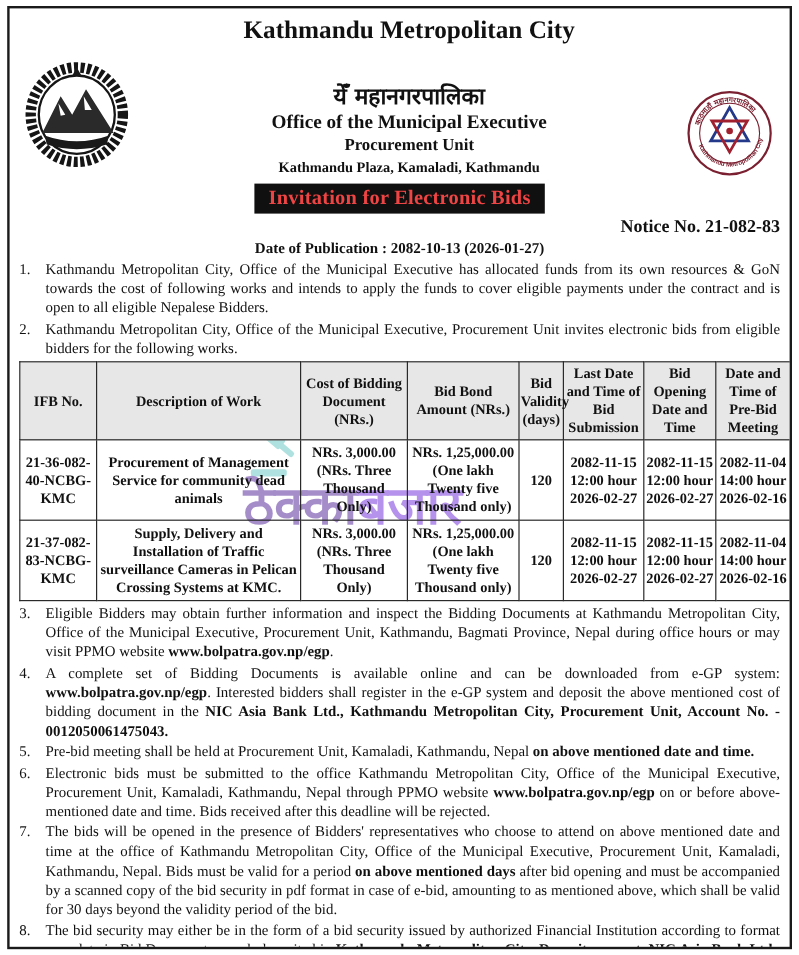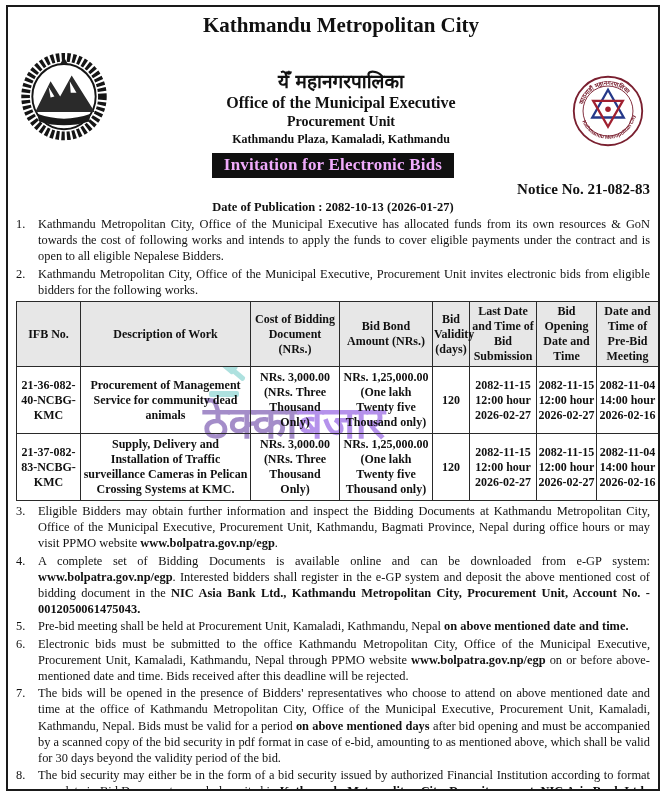--- a/index.html
+++ b/index.html
@@ -12,21 +12,21 @@
   .hdr-left{width:100px;flex:0 0 100px;padding-top:4px;}
   .hdr-right{width:84px;flex:0 0 84px;display:flex;justify-content:center;padding-top:14px;}
   .hdr-center{flex:1;text-align:center;}
   .org-name{font-size:21px;font-weight:bold;line-height:25px;margin-top:2px;}
   .devanagari{font-size:19px;font-weight:bold;line-height:23px;font-family:"DejaVu Sans",sans-serif;margin-top:32px;}
   .office{font-size:16px;font-weight:bold;line-height:20px;}
   .unit{font-size:14px;font-weight:bold;line-height:18px;}
   .address{font-size:12px;font-weight:bold;line-height:17px;}
   
   .title-row{text-align:center;margin-top:5px;}
-  .title-bar{display:inline-block;background:#101010;color:#f0abfc;font-weight:bold;font-size:17px;
+  .title-bar{display:inline-block;background:#101010;color:#ef4444;font-weight:bold;font-size:17px;
              padding:2px 12px 3px 12px;letter-spacing:.2px;}
   .notice-no{text-align:right;font-weight:bold;font-size:15px;line-height:19px;margin-top:2px;}
   .pub-date{text-align:center;font-weight:bold;font-size:12.5px;line-height:16px;}
   
   .item{display:flex;margin-top:1px;}
   .item .num{flex:0 0 22px;font-size:12.4px;line-height:16.2px;}
   .item .txt{flex:1;font-size:12.4px;line-height:16.2px;text-align:justify;}
   .item .txt b{font-weight:bold;}
   
   table{width:100%;border-collapse:collapse;table-layout:fixed;margin:3px 0 2px 0;background:transparent;}

